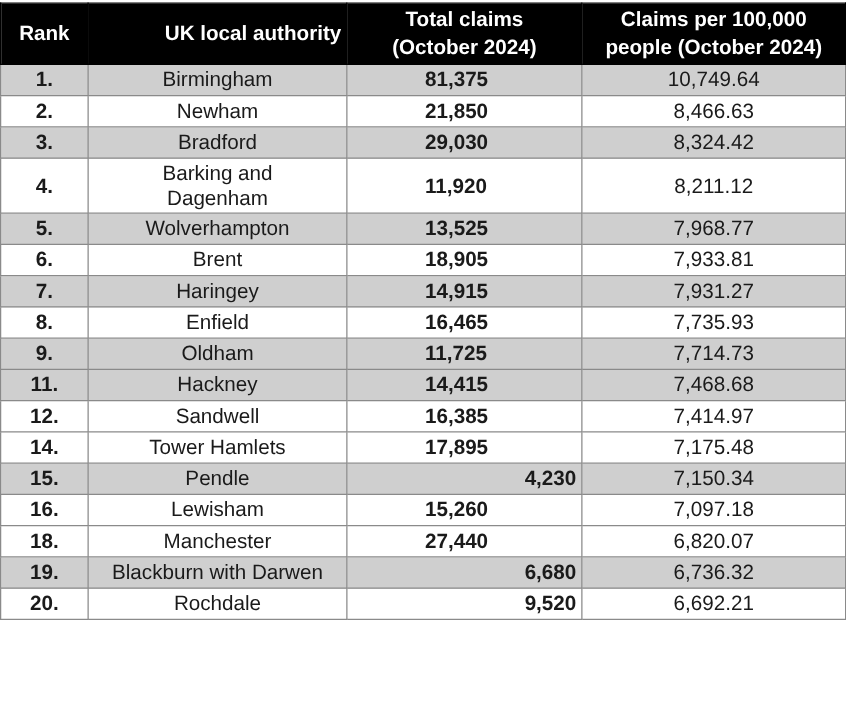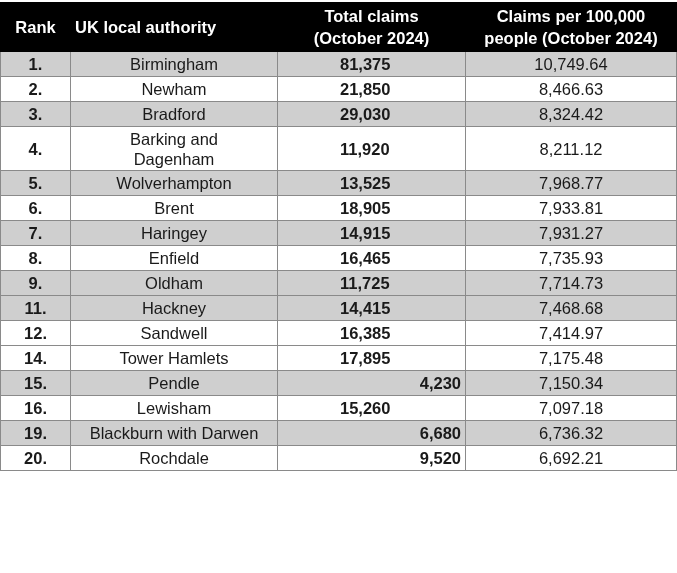--- a/index.html
+++ b/index.html
@@ -36,21 +36,21 @@
       font-weight: bold;
       font-size: 16.5px;
       line-height: 22px;
       text-align: center;
       vertical-align: middle;
       height: 48px;
       padding: 0 4px;
       border: 1px solid #000000;
     }
     thead th.h-name {
-      text-align: left;
+      text-align: right;
     }
     tbody td {
       border: 1px solid #8a8a8a;
       font-size: 16.5px;
       line-height: 20px;
       height: 24px;
       padding: 0 4px;
       text-align: center;
       vertical-align: middle;
       color: #1a1a1a;
@@ -168,20 +168,26 @@
         <td>Pendle</td>
         <td class="total short">4,230</td>
         <td>7,150.34</td>
       </tr>
       <tr class="row-even">
         <td class="rank">16.</td>
         <td>Lewisham</td>
         <td class="total">15,260</td>
         <td>7,097.18</td>
       </tr>
+      <tr class="row-even">
+        <td class="rank">18.</td>
+        <td>Manchester</td>
+        <td class="total">27,440</td>
+        <td>6,820.07</td>
+      </tr>
       <tr class="row-odd">
         <td class="rank">19.</td>
         <td>Blackburn with Darwen</td>
         <td class="total short">6,680</td>
         <td>6,736.32</td>
       </tr>
       <tr class="row-even">
         <td class="rank">20.</td>
         <td>Rochdale</td>
         <td class="total short">9,520</td>

